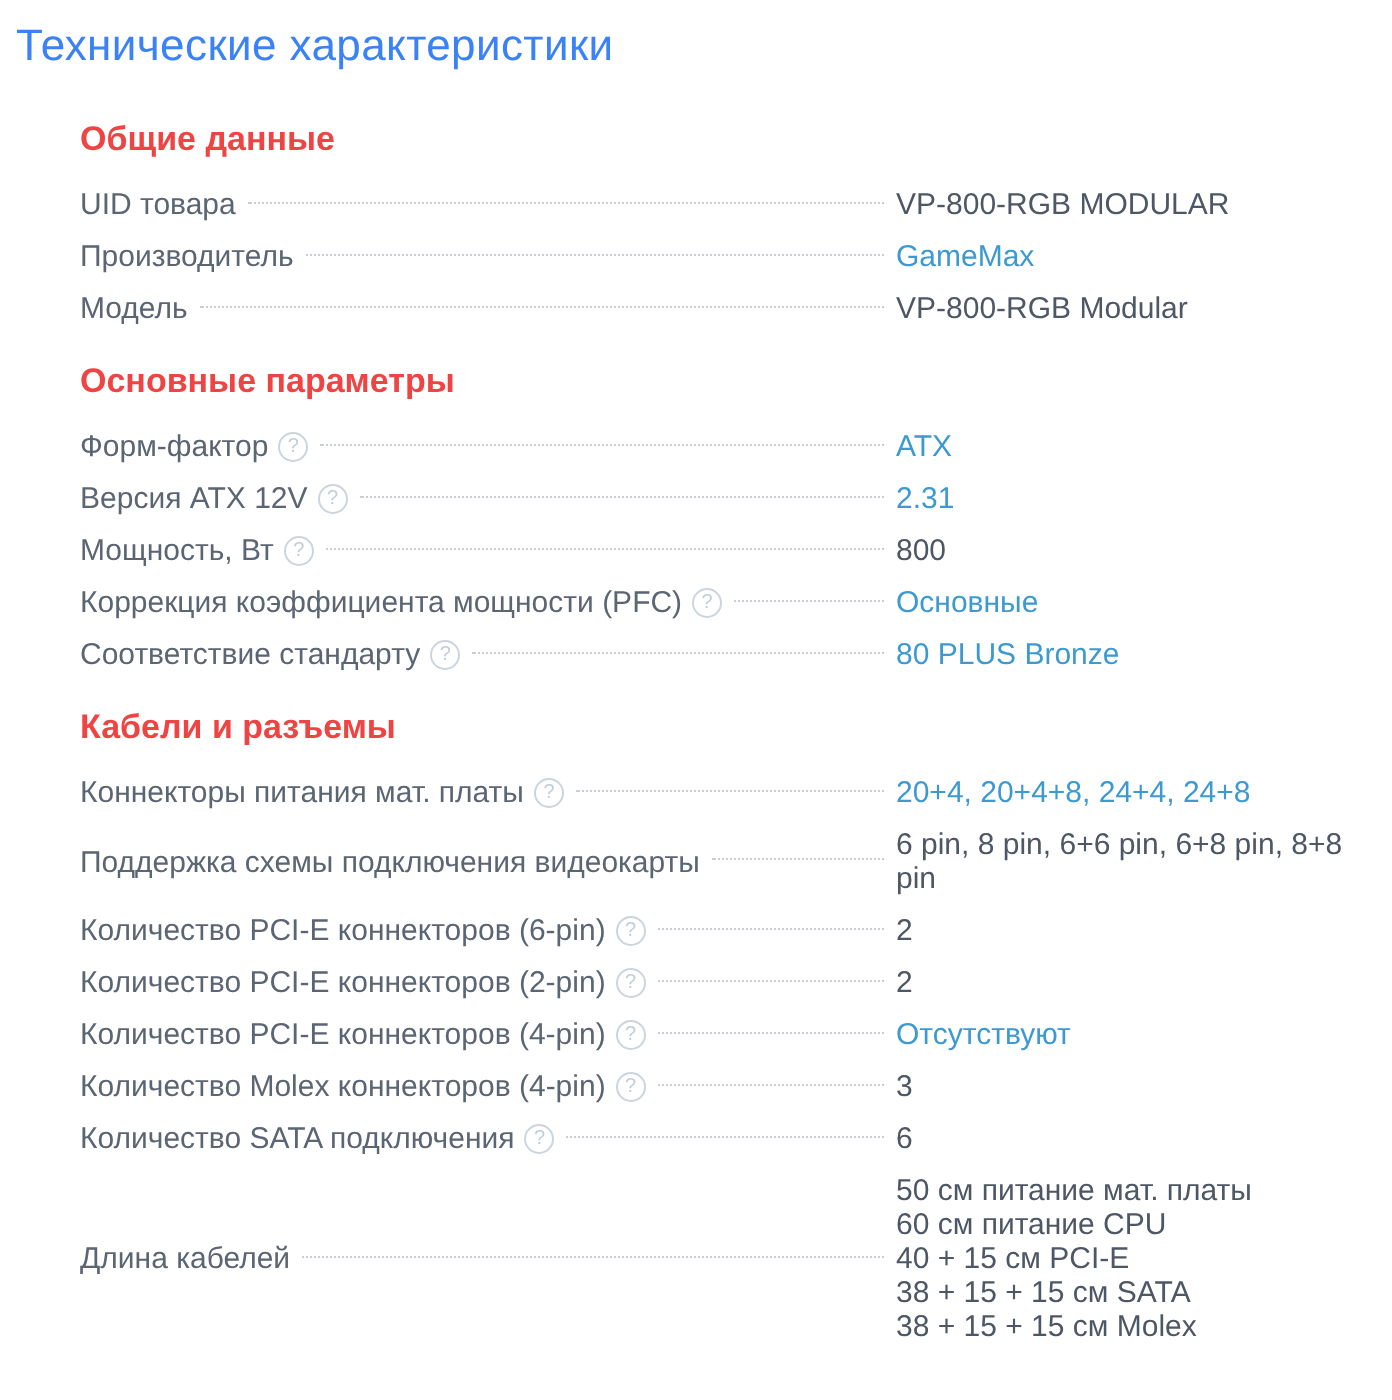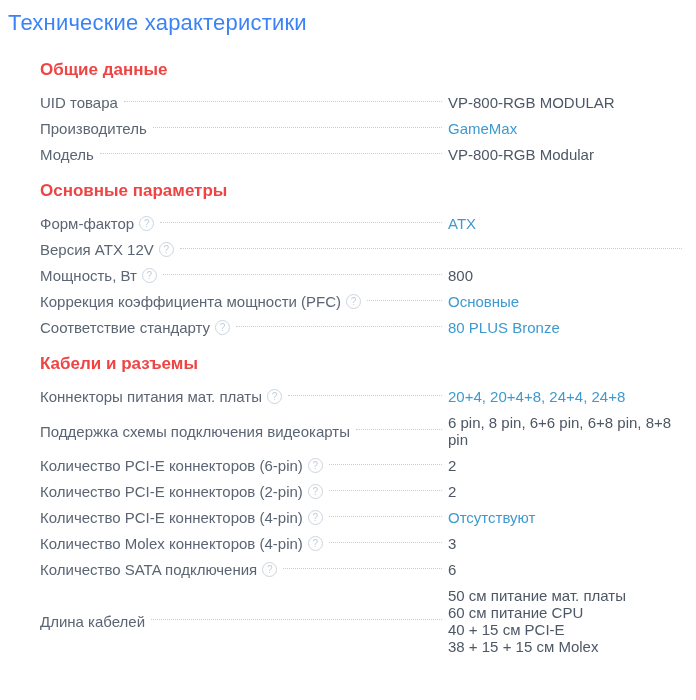--- a/index.html
+++ b/index.html
@@ -126,20 +126,23 @@
           <div class="spec-value link">
             <div class="value-line">ATX</div>
           </div>
         </div>
         <div class="spec-row">
           <div class="label-group">
             <span class="spec-label">Версия ATX 12V</span>
             <span class="help-icon">?</span>
           </div>
           <div class="dots"></div>
+          <div class="spec-value link">
+            <div class="value-line">2.31</div>
+          </div>
         </div>
         <div class="spec-row">
           <div class="label-group">
             <span class="spec-label">Мощность, Вт</span>
             <span class="help-icon">?</span>
           </div>
           <div class="dots"></div>
           <div class="spec-value">
             <div class="value-line">800</div>
           </div>
@@ -238,18 +241,19 @@
         </div>
         <div class="spec-row">
           <div class="label-group">
             <span class="spec-label">Длина кабелей</span>
           </div>
           <div class="dots"></div>
           <div class="spec-value">
             <div class="value-line">50 см питание мат. платы</div>
             <div class="value-line">60 см питание CPU</div>
             <div class="value-line">40 + 15 см PCI-E</div>
+            <div class="value-line">38 + 15 + 15 см SATA</div>
             <div class="value-line">38 + 15 + 15 см Molex</div>
           </div>
         </div>
       </section>
     </div>
 </div>
 
 </body></html>

